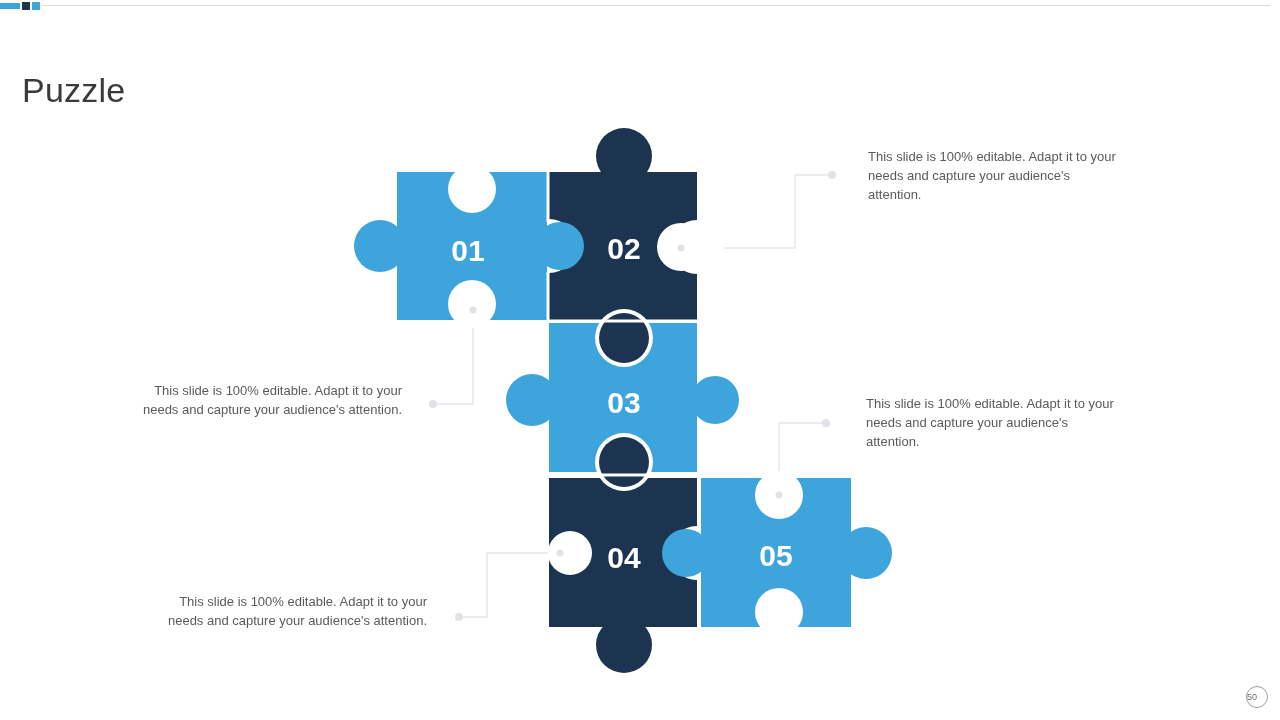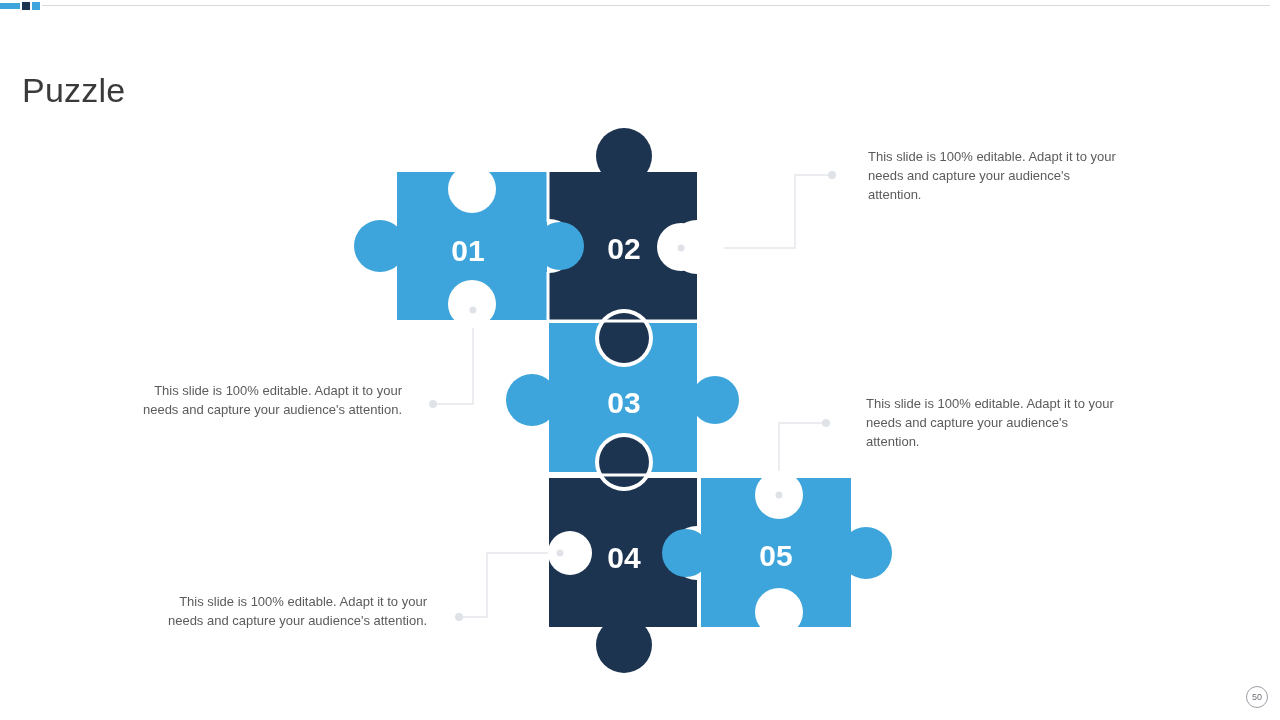--- a/index.html
+++ b/index.html
@@ -81,21 +81,20 @@
   
   #page-number {
     position: absolute;
     right: 12px; bottom: 12px;
     width: 20px; height: 20px;
     border: 1px solid #9aa0a6;
     border-radius: 50%;
     color: #6b7177;
     font-size: 9px;
     line-height: 20px;
-    text-align: center;
   }
 </style>
 </head>
 <body>
 
 <div id="topbar">
   <div class="seg-long"></div>
   <div class="seg-dark"></div>
   <div class="seg-blue"></div>
   <div class="rule"></div>

